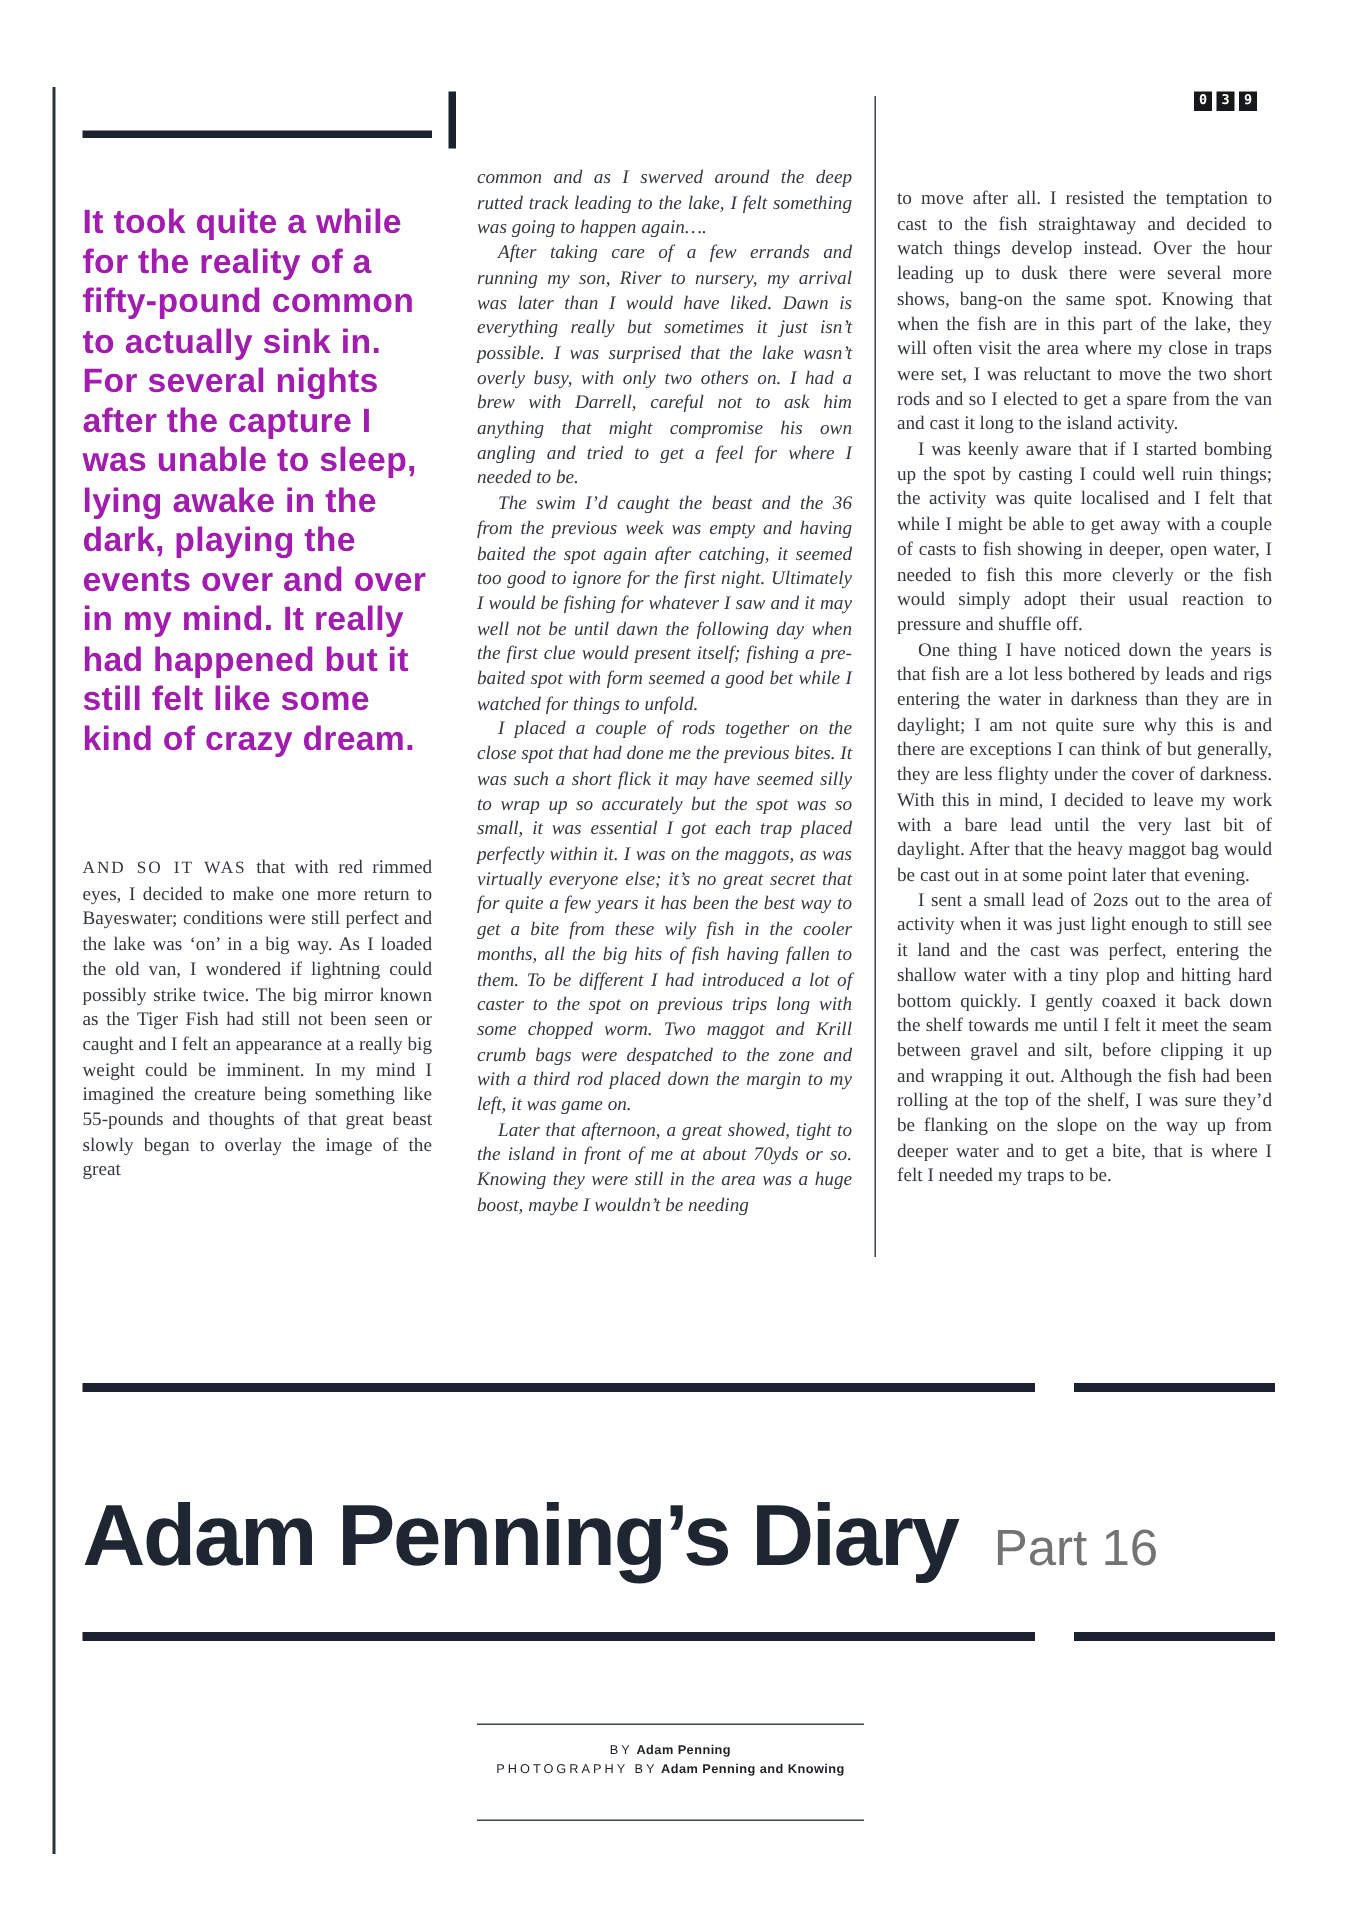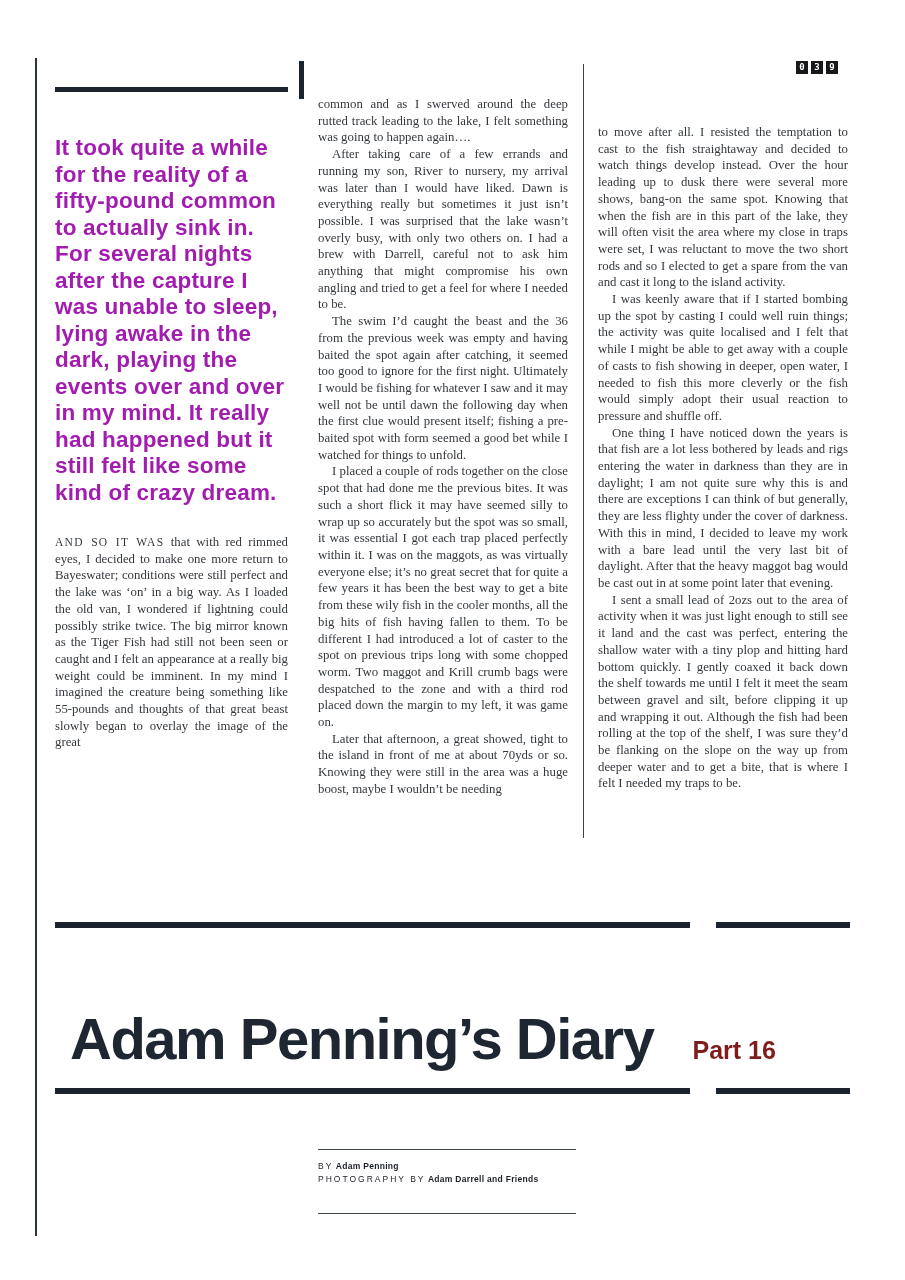--- a/index.html
+++ b/index.html
@@ -31,21 +31,21 @@
     width: 12px; height: 13px;
     background: #16181a;
     color: #ffffff;
     font: 700 9px/13px "DejaVu Sans Mono", monospace;
     text-align: center;
   }
 
   
   .col { position: absolute; }
   .col-left   { left: 55px;  top: 87px;  width: 233px; }
-  .col-middle { left: 318px; top: 96px; width: 250px; }
+  .col-middle { left: 318px; top: 110px; width: 250px; font-style: italic; }
   .col-right  { left: 598px; top: 100px; width: 250px; margin-top: 24px; }
 
   .quote-bar { height: 5px; background: #1b232e; }
 
   .pull-quote {
     margin: 43px 0 0 0;
     font-family: "Liberation Sans", sans-serif;
     font-weight: 700;
     font-size: 22.5px;
     line-height: 26.5px;
@@ -54,21 +54,21 @@
   }
 
   .body-text {
     margin: 0;
     font-family: "Liberation Serif", serif;
     font-size: 12.8px;
     line-height: 16.7px;
     color: #33383d;
     text-align: justify;
   }
-  .col-left .body-text { margin-top: 28px; }
+  .col-left .body-text { margin-top: 64px; }
   .body-text.indent { text-indent: 14px; }
 
   .lead-in {
     font-size: 11.5px;
     letter-spacing: 1.3px;
   }
 
   .col-tick {
     position: absolute;
     left: 299px; top: 61px;
@@ -91,49 +91,49 @@
 
   .title-row {
     position: absolute;
     left: 55px; top: 995px;
     width: 800px;
     display: flex;
     align-items: baseline;
     white-space: nowrap;
   }
   .article-title {
-    margin: 15px;
+    margin: 0;
     font-family: "Liberation Sans", sans-serif;
     font-weight: 700;
     font-size: 58px;
     line-height: 58px;
     letter-spacing: -1.5px;
     color: #1e2731;
   }
   .part-label {
     margin-left: 24px;
     font-family: "Liberation Sans", sans-serif;
-    font-weight: 700;
-    font-size: 25px;
-    color: #7f1d1d;
+    font-weight: 400;
+    font-size: 34px;
+    color: #737373;
   }
 
   
   .byline-rule {
     position: absolute;
     left: 318px; width: 258px; height: 1px;
     background: #3a434e;
   }
   .byline-rule.top { top: 1149px; }
   .byline-rule.bottom { top: 1213px; }
   .byline {
     position: absolute;
     left: 318px; top: 1160px;
     width: 258px;
-    text-align: left;
+    text-align: center;
   }
   .credit {
     margin: 0;
     font-family: "Liberation Sans", sans-serif;
     font-size: 8.5px;
     line-height: 13px;
     color: #1c2026;
   }
   .credit .label { font-weight: 400; letter-spacing: 2px; }
   .credit .name  { font-weight: 700; letter-spacing: 0.3px; }
@@ -191,19 +191,19 @@
 
   <div class="byline-rule top"></div>
 
   <div class="byline">
     <p class="credit">
       <span class="label">BY</span>
       <span class="name">Adam Penning</span>
     </p>
     <p class="credit">
       <span class="label">PHOTOGRAPHY BY</span>
-      <span class="name">Adam Darrell and Friends</span>
+      <span class="name">Adam Penning and Knowing</span>
     </p>
   </div>
 
   <div class="byline-rule bottom"></div>
 
 </div>
 
 </body></html>

